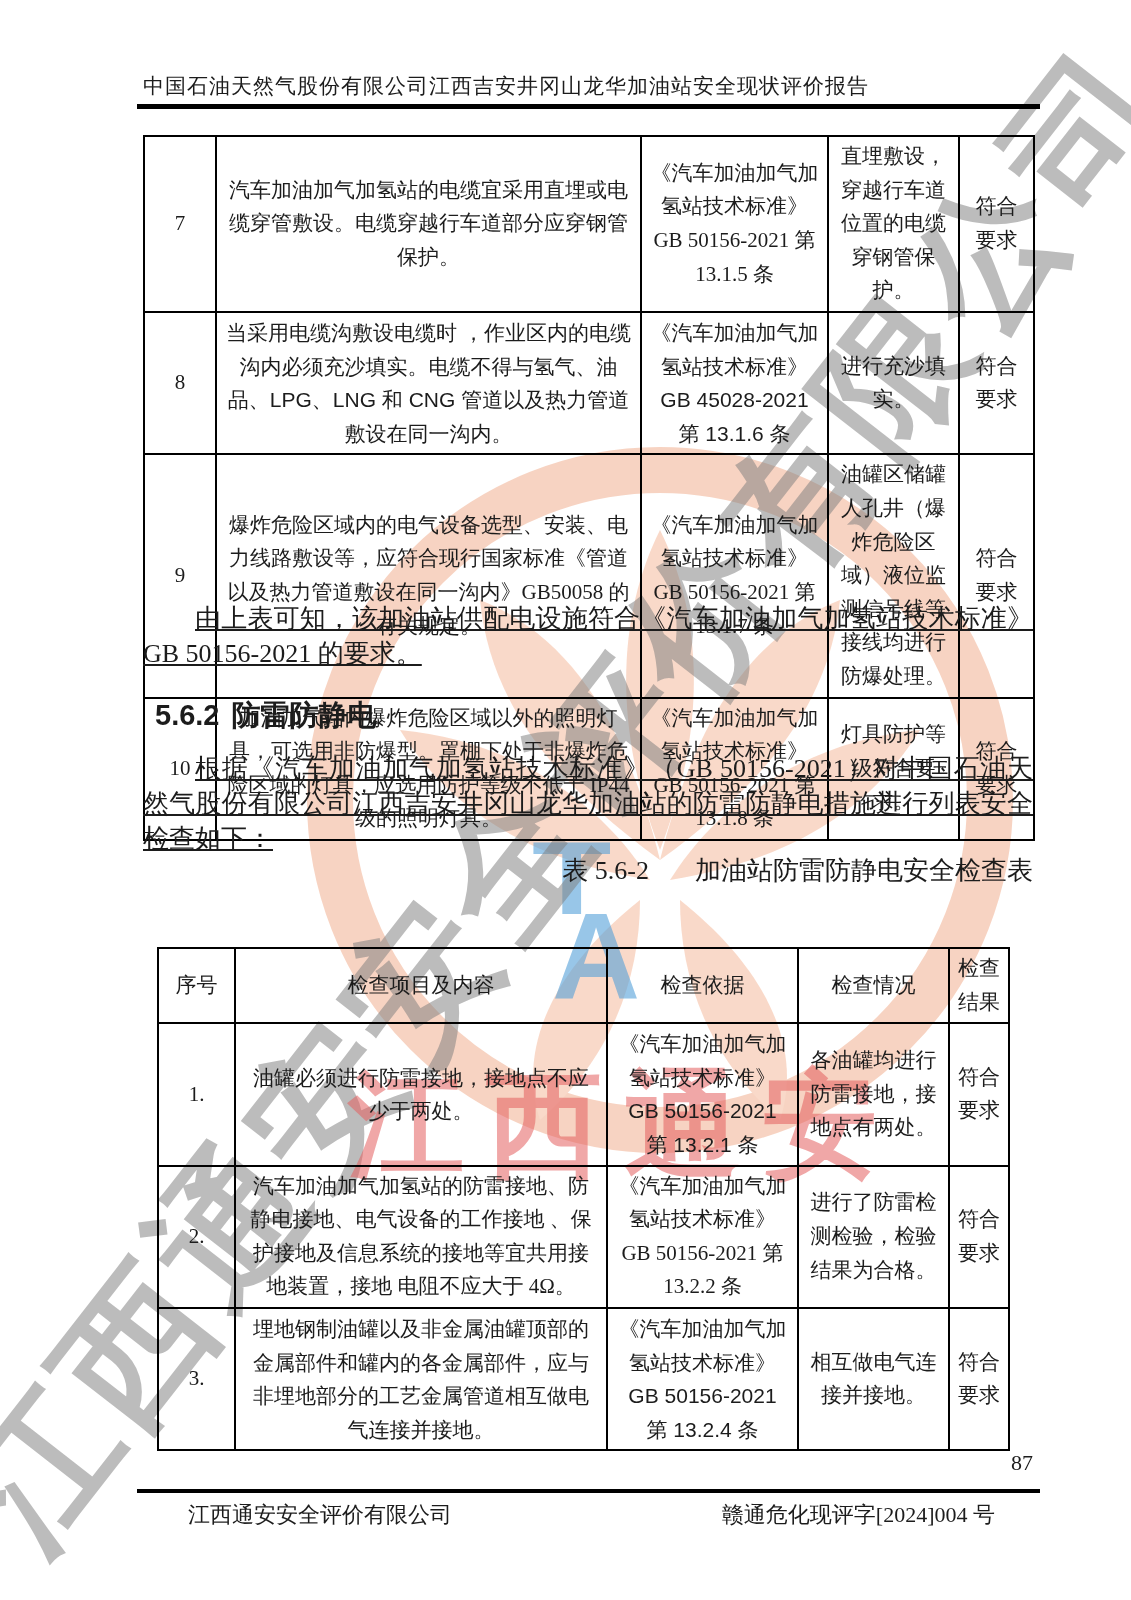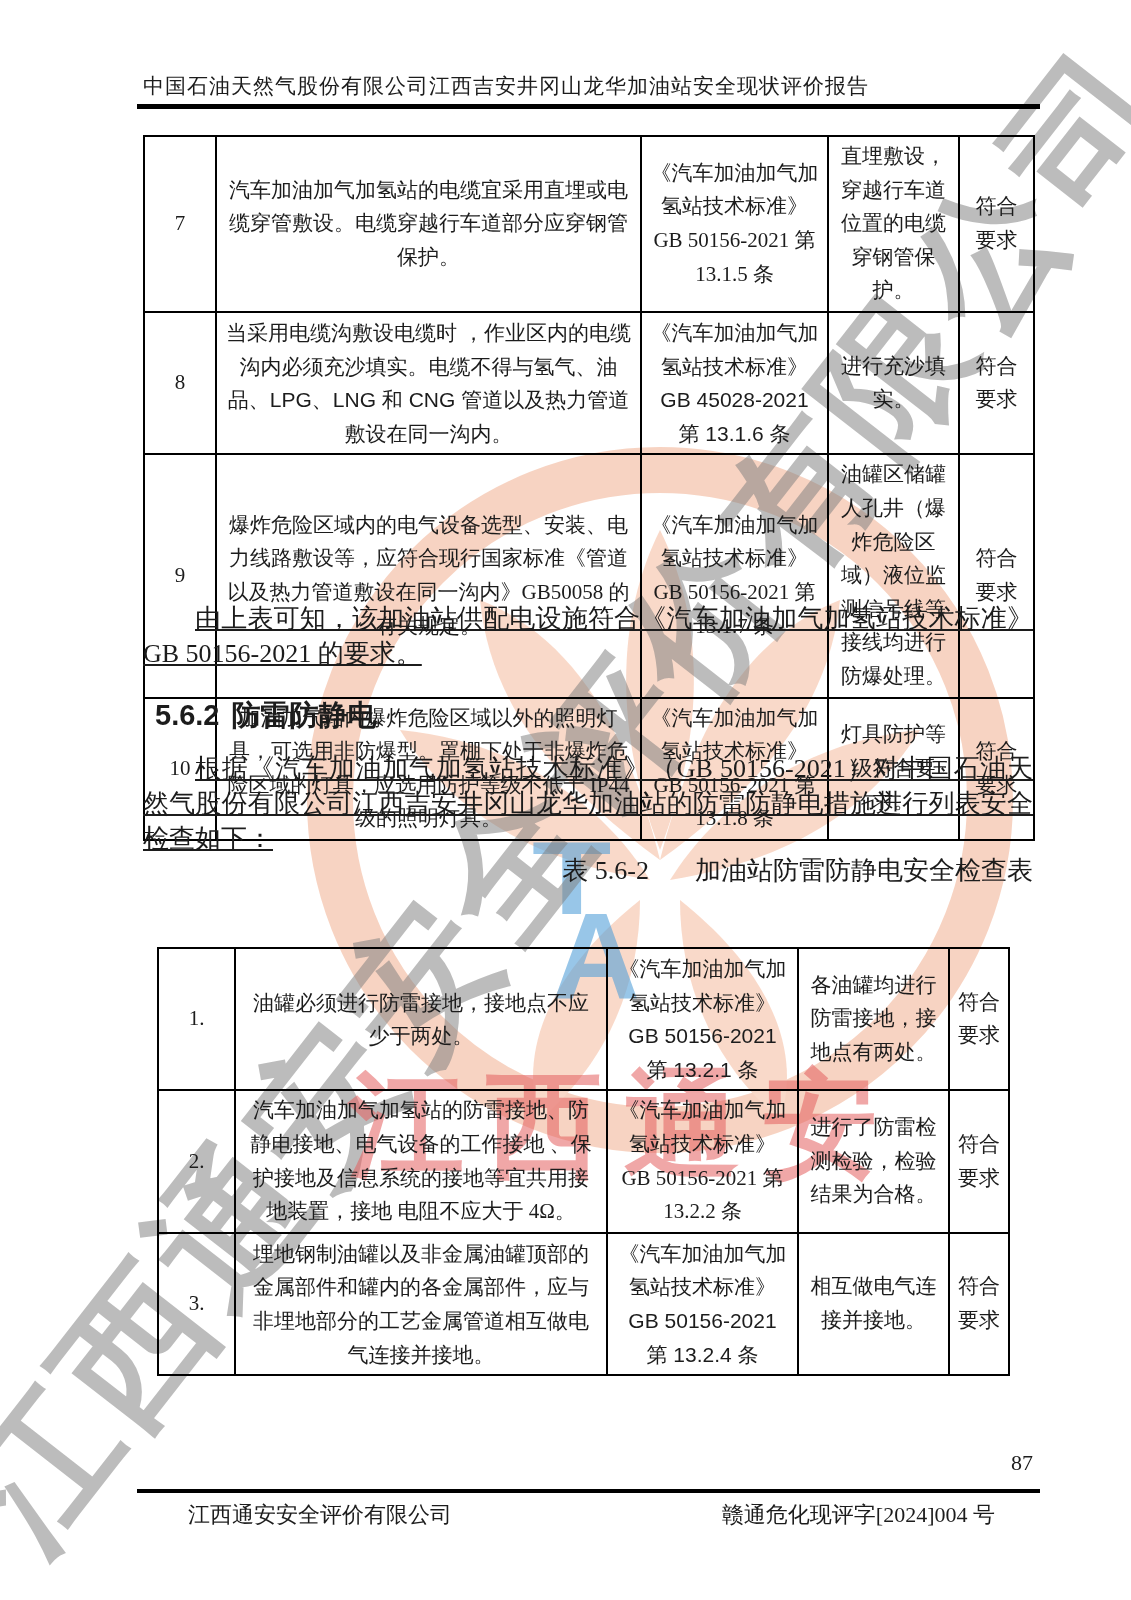--- a/index.html
+++ b/index.html
@@ -172,20 +172,27 @@
 
     <table class="t2">
       <colgroup>
         <col style="width:77px">
           <col style="width:372px">
           <col style="width:191px">
         <col style="width:151px">
           <col style="width:60px">
       </colgroup>
       <tbody>
+        <tr style="height:75px">
+          <th>序号</th>
+          <th>检查项目及内容</th>
+          <th>检查依据</th>
+          <th>检查情况</th>
+          <th>检查结果</th>
+        </tr>
         <tr style="height:123px">
           <td>1.</td>
           <td class="bold-cell">油罐必须进行防雷接地，接地点不应少于两处。</td>
           <td class="bold-cell">《汽车加油加气加氢站技术标准》GB 50156-2021 第 13.2.1 条</td>
           <td>各油罐均进行防雷接地，接地点有两处。</td>
           <td>符合要求</td>
         </tr>
         <tr style="height:138px">
           <td>2.</td>
           <td>汽车加油加气加氢站的防雷接地、防静电接地、电气设备的工作接地 、保护接地及信息系统的接地等宜共用接地装置，接地 电阻不应大于 4Ω。</td>

